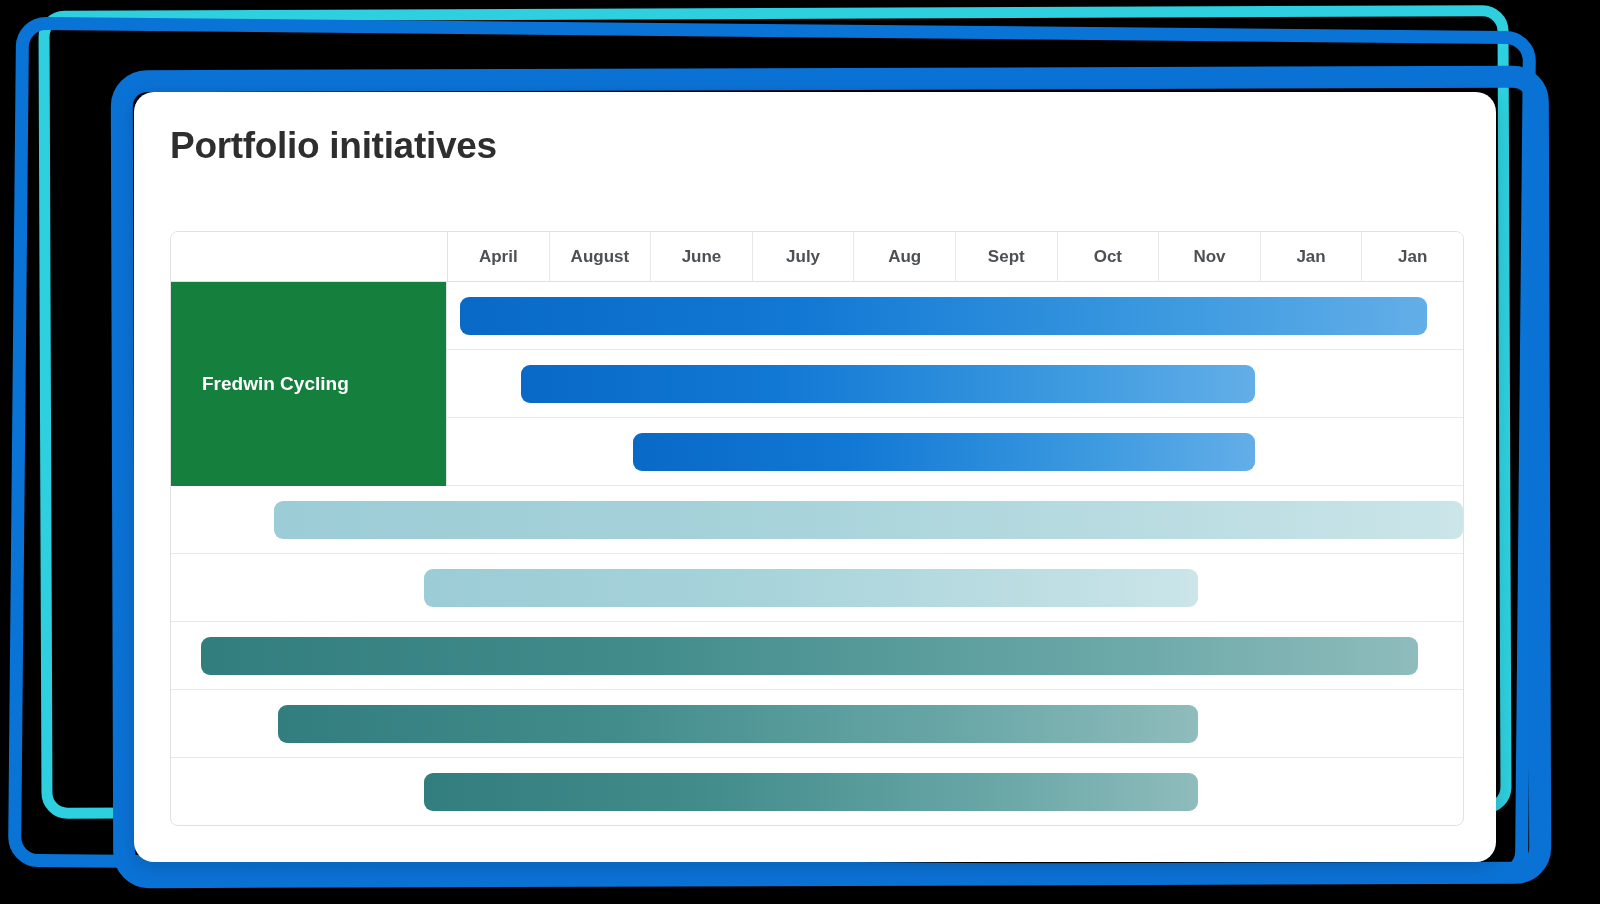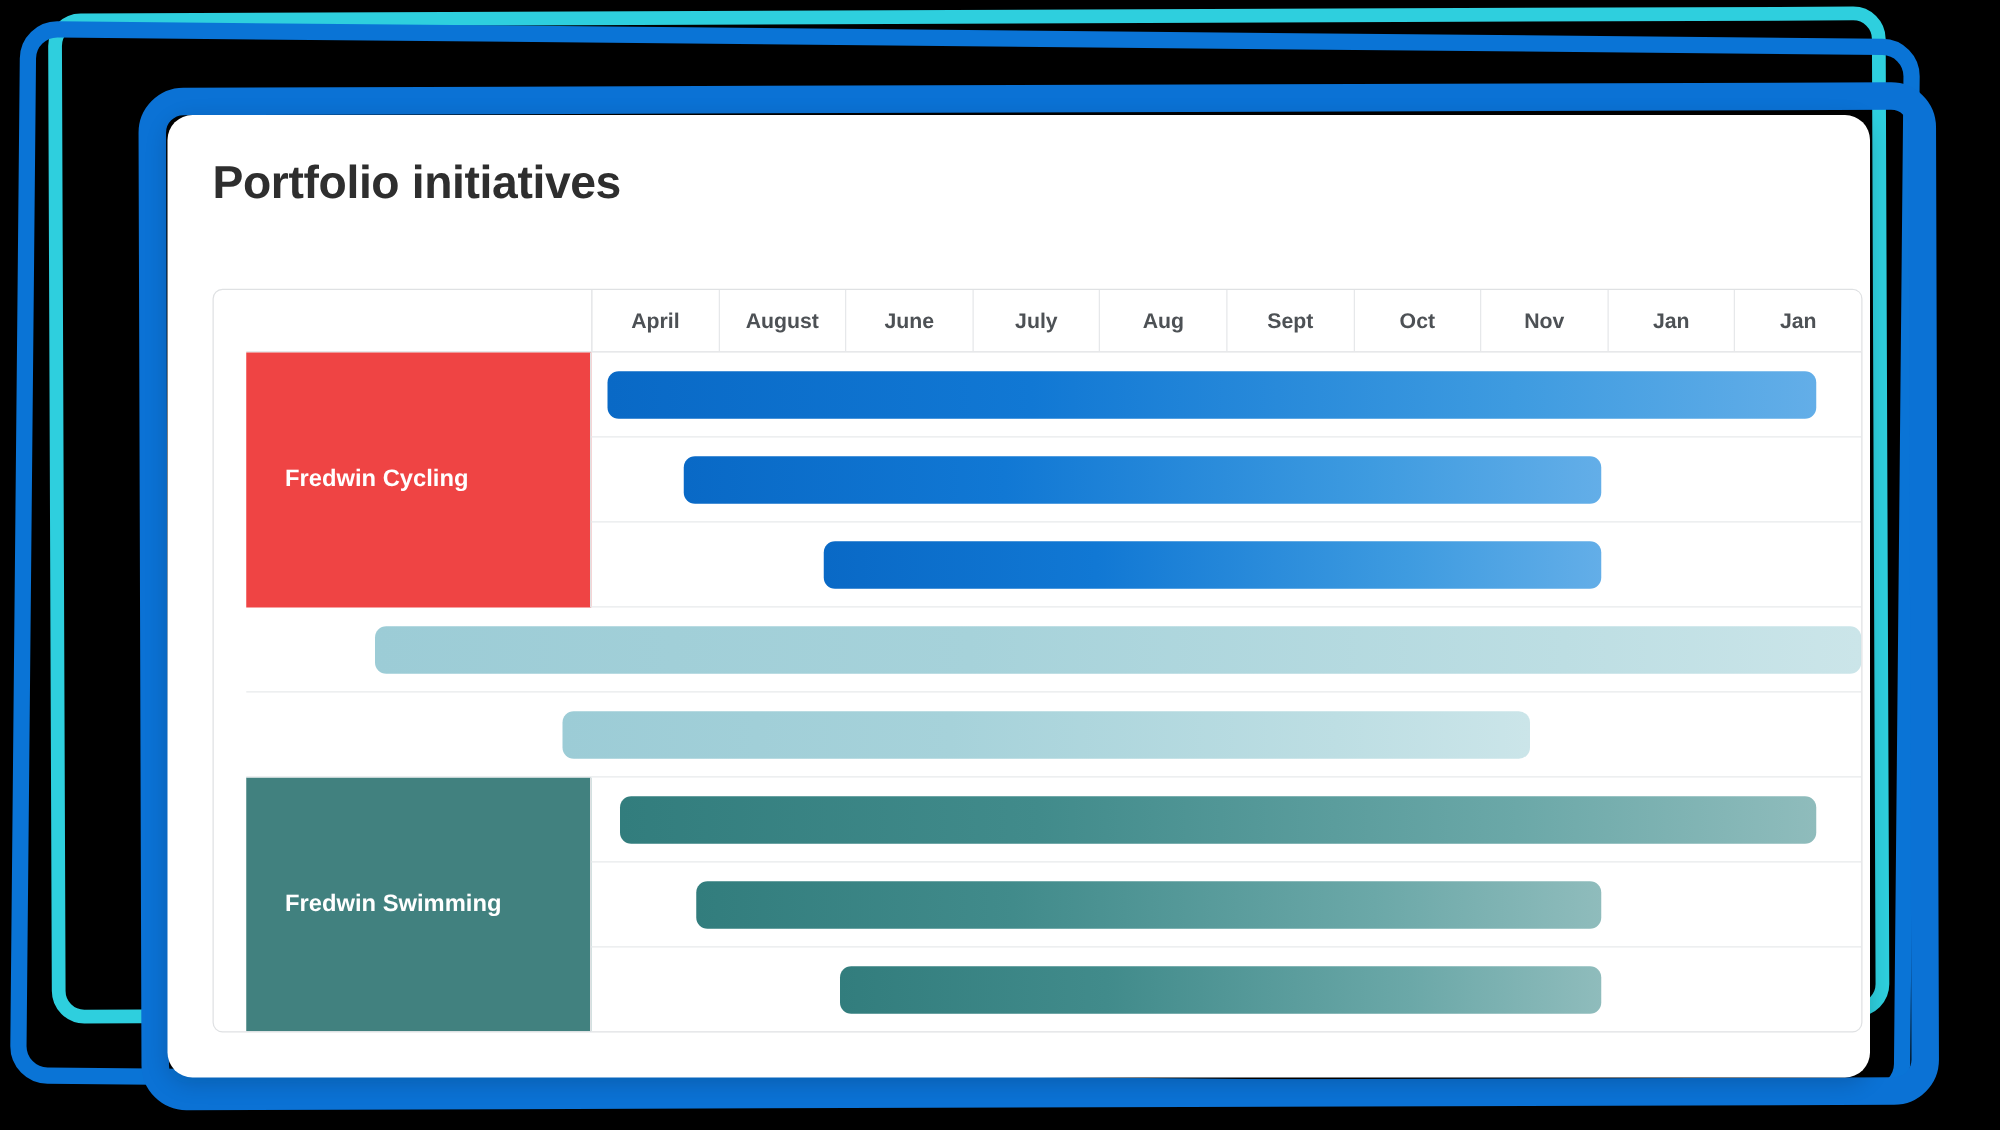--- a/index.html
+++ b/index.html
@@ -109,21 +109,20 @@
   
   .gantt {
     position: absolute;
     left: 36px;
     top: 139px;
     width: 1292px;
     border: 1px solid #dfe1e3;
     border-radius: 8px;
     overflow: hidden;
     background: #ffffff;
-    padding-left: 26px;
   }
 
   .head-row {
     display: flex;
     height: 49px;
     border-bottom: 1px solid #dfe1e3;
     background: #ffffff;
   }
   .head-corner {
     width: 276px;
@@ -203,21 +202,21 @@
           <div class="head-month">July</div>
           <div class="head-month">Aug</div>
           <div class="head-month">Sept</div>
           <div class="head-month">Oct</div>
           <div class="head-month">Nov</div>
           <div class="head-month">Jan</div>
           <div class="head-month">Jan</div>
         </div>
       <div id="groups-container">
           <div class="group">
-            <div class="group-label" style="background: #ef4444; color: rgb(255, 255, 255);">Fredwin Cycling</div>
+            <div class="group-label" style="background: #15803d; color: rgb(255, 255, 255);">Fredwin Cycling</div>
             <div class="group-rows">
               <div class="bar-row">
                 <div class="bar blue" title="April – Dec" style="left: 1.3%; width: 95.2%;"></div>
               </div>
               <div class="bar-row">
                 <div class="bar blue" title="May – Nov" style="left: 7.3%; width: 72.2%;"></div>
               </div>
               <div class="bar-row">
                 <div class="bar blue" title="June – Nov" style="left: 18.3%; width: 61.2%;"></div>
               </div>
@@ -227,21 +226,20 @@
             <div class="group-rows">
               <div class="bar-row">
                 <div class="bar light" title="May – Jan" style="left: 8%; width: 92%;"></div>
               </div>
               <div class="bar-row">
                 <div class="bar light" title="June – Nov" style="left: 19.6%; width: 59.9%;"></div>
               </div>
             </div>
           </div>
           <div class="group">
-            <div class="group-label" style="background: rgb(65, 129, 127); color: rgb(255, 255, 255);">Fredwin Swimming</div>
             <div class="group-rows">
               <div class="bar-row">
                 <div class="bar teal" title="April – Dec" style="left: 2.3%; width: 94.2%;"></div>
               </div>
               <div class="bar-row">
                 <div class="bar teal" title="May – Nov" style="left: 8.3%; width: 71.2%;"></div>
               </div>
               <div class="bar-row">
                 <div class="bar teal" title="June – Nov" style="left: 19.6%; width: 59.9%;"></div>
               </div>

